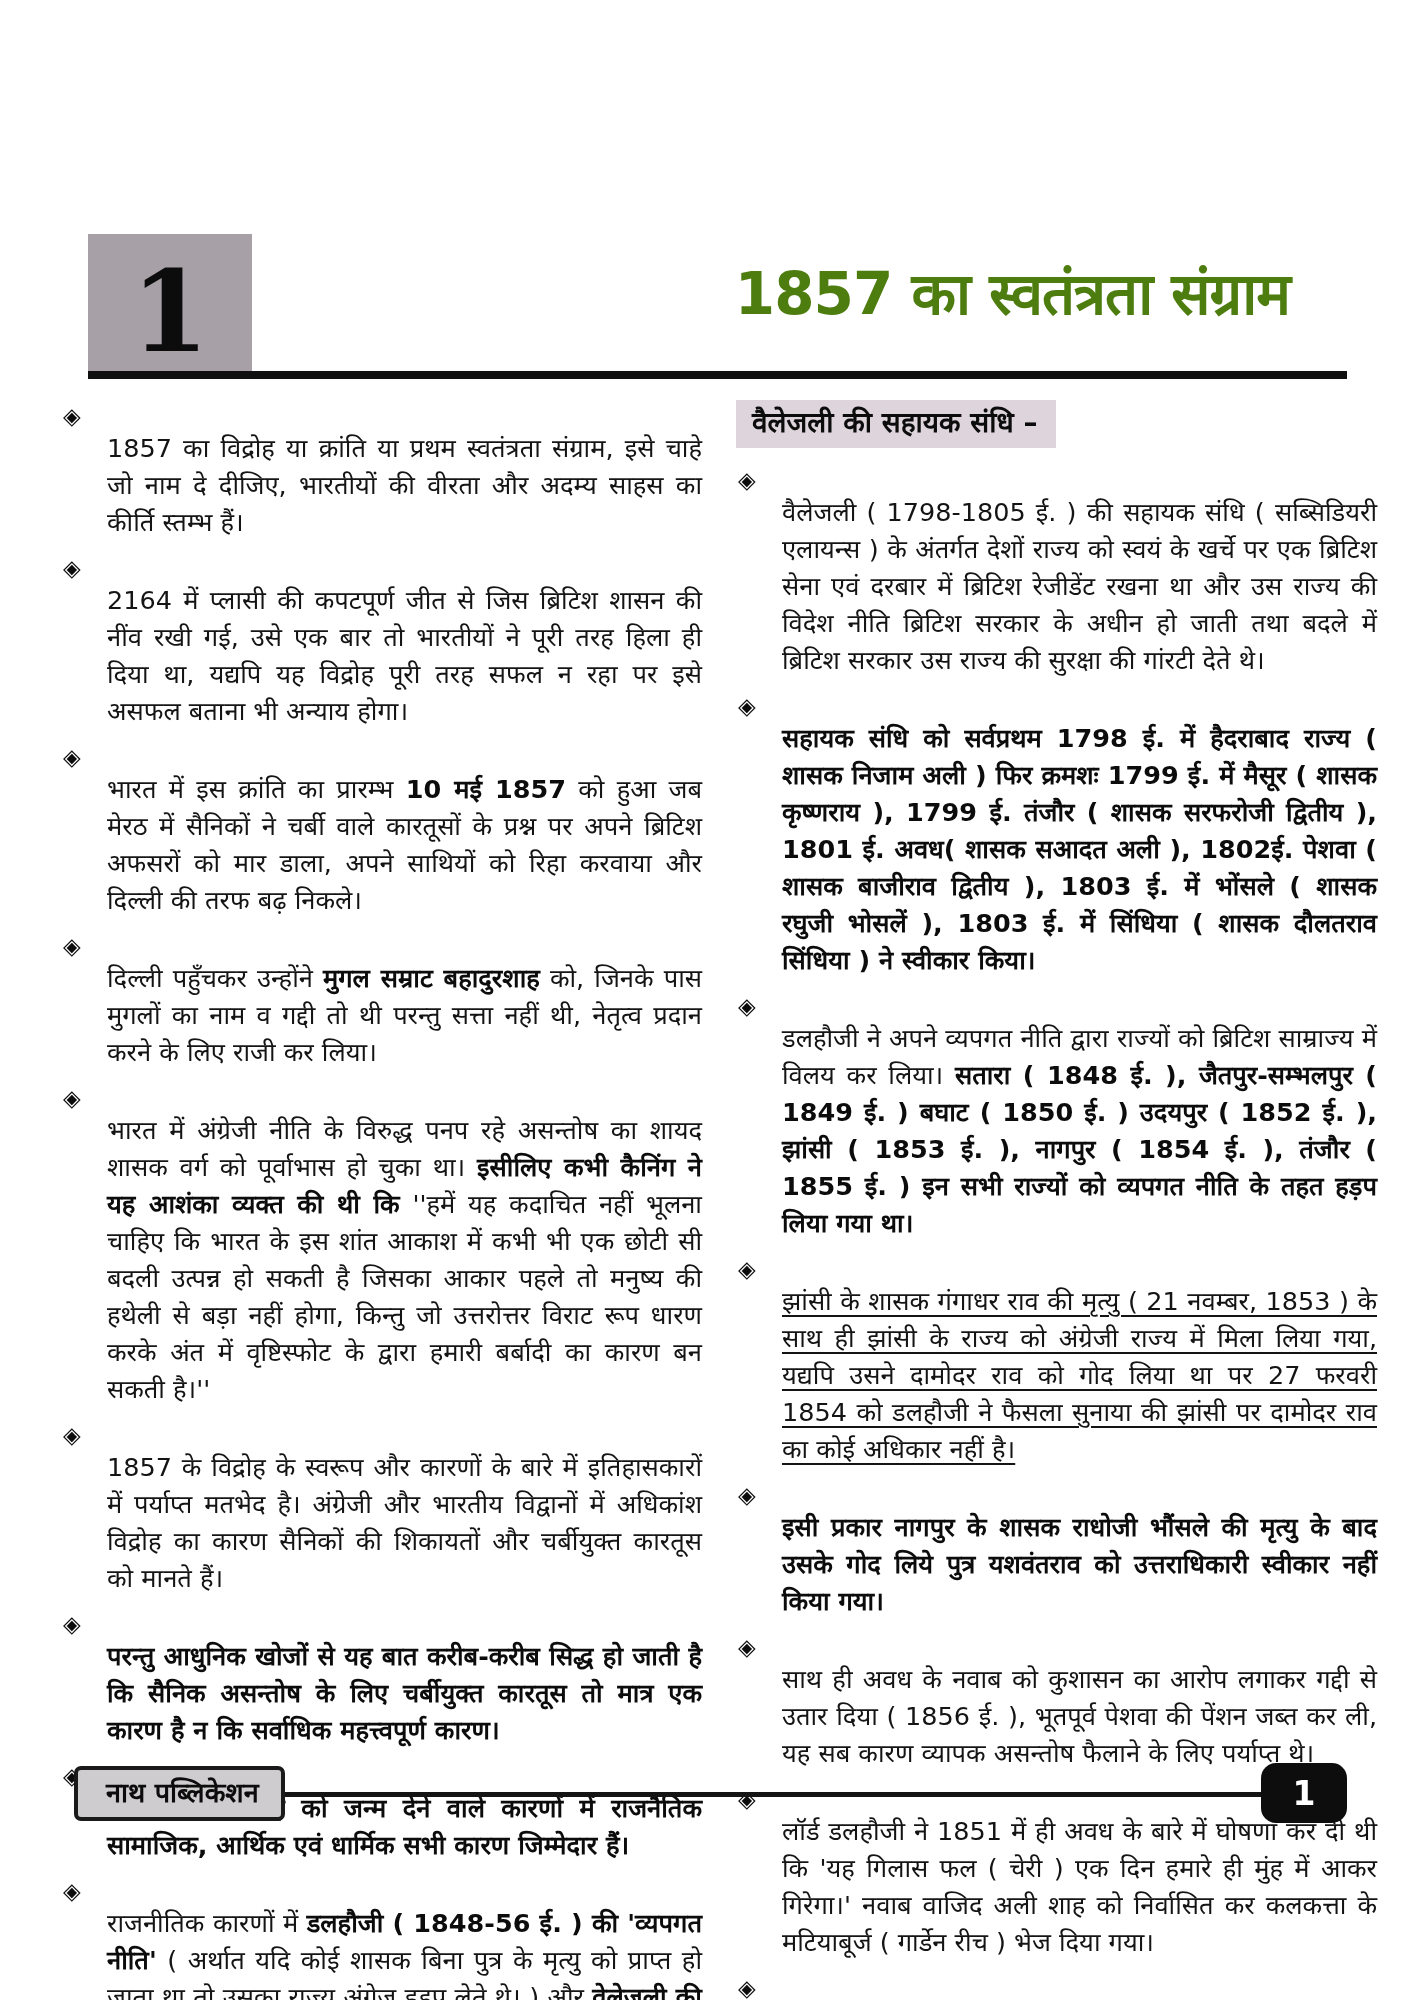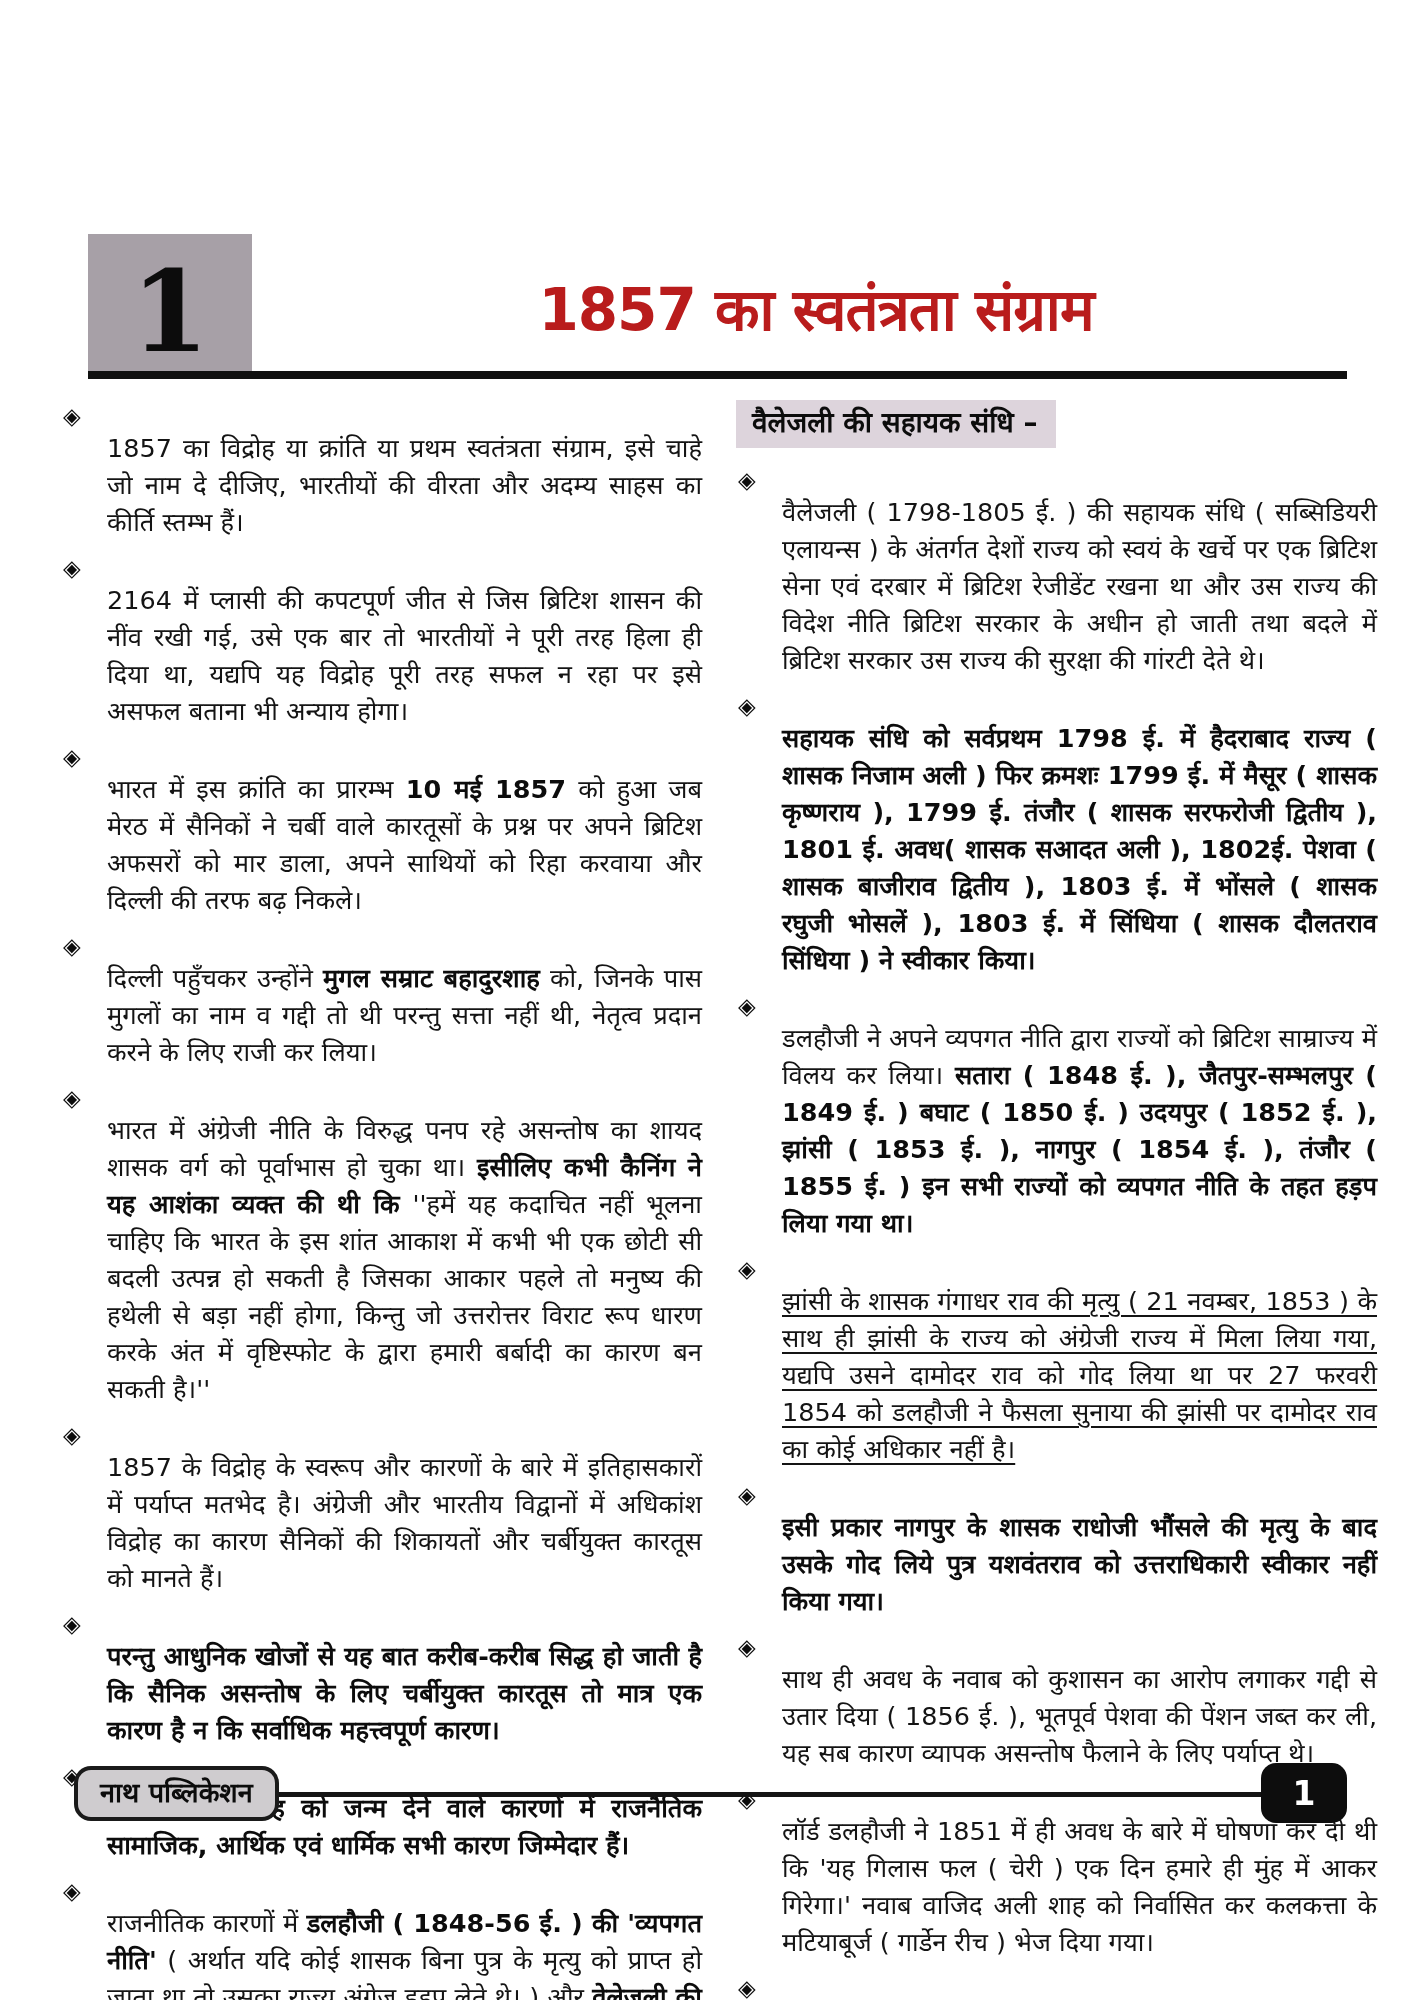--- a/index.html
+++ b/index.html
@@ -22,22 +22,22 @@
     background:var(--chapter-box-bg,#a7a0a7);
     display:flex;align-items:center;justify-content:center;
   }
   .chapter-box .num{
     font-family:"DejaVu Serif","Liberation Serif",serif;
     font-weight:bold;font-size:112px;line-height:1;
     color:#0c0c0c;transform:translateY(6px);
   }
   .title{
     position:absolute;left:310px;top:252px;width:980px;
-    margin:16px;text-align:center;
-    font-size:58px;font-weight:bold;color:#b91c1c;
+    margin:0;text-align:right;
+    font-size:58px;font-weight:bold;color:#4d7c0f;
     letter-spacing:-1px;white-space:nowrap;
   }
   .header-rule{
     position:absolute;left:88px;top:371px;
     width:1259px;height:8px;background:#101010;
   }
   
   .columns{
     position:absolute;left:63px;top:398px;width:1314px;
     display:flex;gap:36px;align-items:flex-start;
@@ -67,22 +67,22 @@
   .seg-b{font-weight:bold;color:#0c0c0c;}
   .seg-u{text-decoration:underline;text-underline-offset:5px;text-decoration-thickness:2px;}
   
   .footer-line{
     position:absolute;left:230px;top:1792px;
     width:1060px;height:5px;background:#141414;
   }
   .publisher{
     position:absolute;left:74px;top:1766px;
     background:var(--footer-badge-bg,#cfcccf);
-    border:4px solid #1a1a1a;border-radius:17px;
-    padding:3px 22px 7px 22px;
+    border:4px solid #1a1a1a;border-radius:7px;
+    padding:3px 22px 7px 28px;
     font-weight:bold;font-size:27px;color:#0c0c0c;
     z-index:2;white-space:nowrap;
   }
   .pagenum{
     position:absolute;left:1261px;top:1763px;
     width:86px;height:60px;
     background:var(--page-number-bg,#0d0d0d);
     color:#ffffff;border-radius:15px;
     display:flex;align-items:center;justify-content:center;
     font-size:33px;font-weight:bold;

